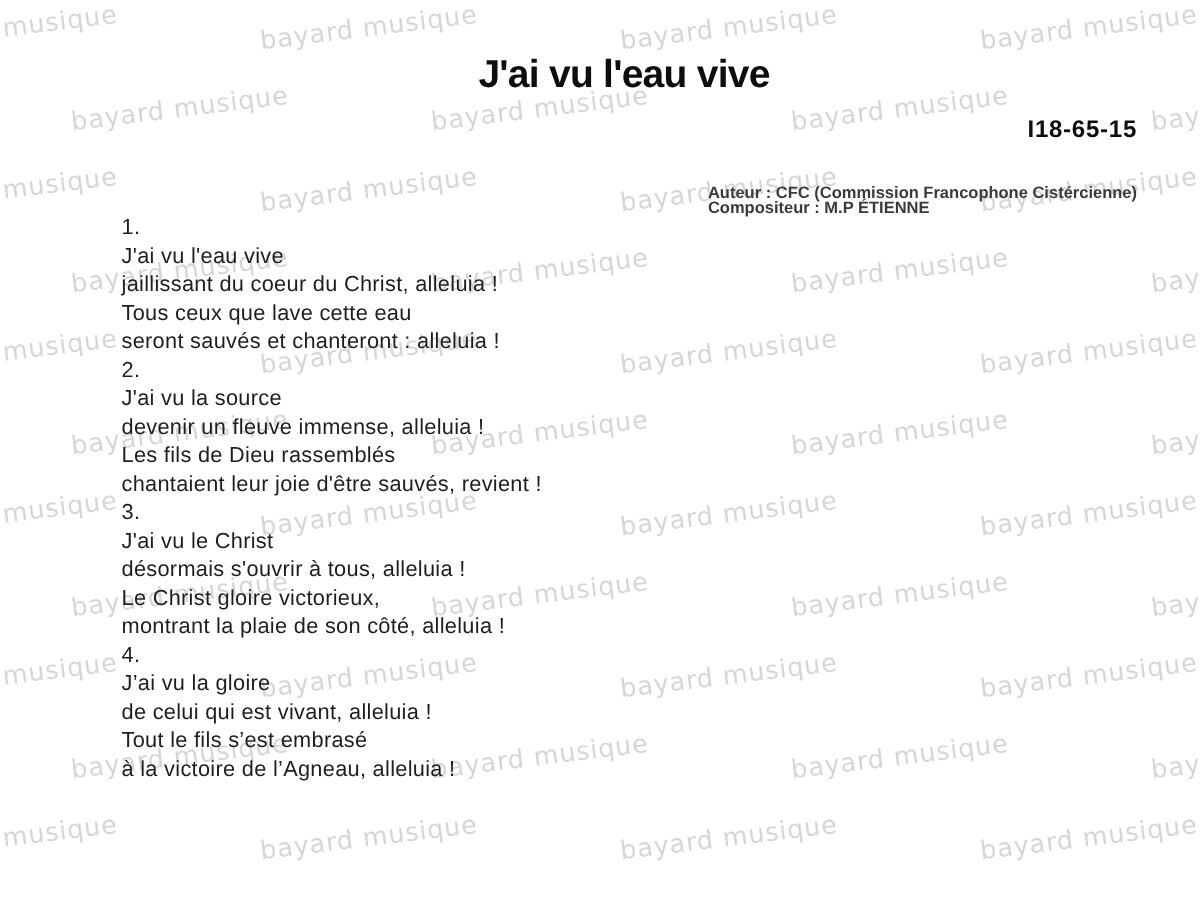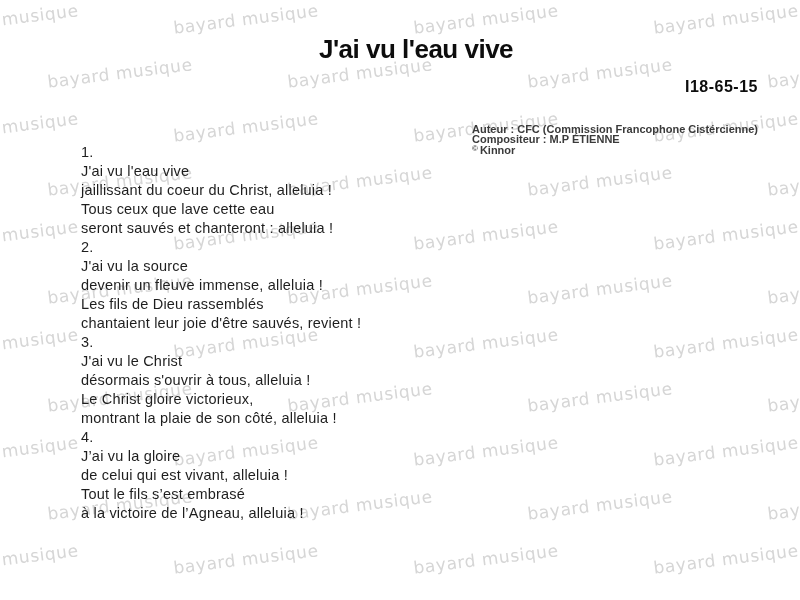--- a/index.html
+++ b/index.html
@@ -100,21 +100,20 @@
     </div>
 
   <div class="content">
     <h1 class="title">J'ai vu l'eau vive</h1>
 
     <div class="reference">I18-65-15</div>
 
     <div class="credits">
       <div class="credit-line">Auteur : CFC (Commission Francophone Cistércienne)</div>
       <div class="credit-line">Compositeur : M.P ÉTIENNE</div>
-      <div class="credit-line copyright"><span class="copy-sym">©</span><span>Kinnor</span></div>
     </div>
 
     <div class="lyrics">
         <div>
           <div class="lyric-line">1.</div>
           <div class="lyric-line">J'ai vu l'eau vive</div>
           <div class="lyric-line">jaillissant du coeur du Christ, alleluia !</div>
           <div class="lyric-line">Tous ceux que lave cette eau</div>
           <div class="lyric-line">seront sauvés et chanteront : alleluia !</div>
         </div>

